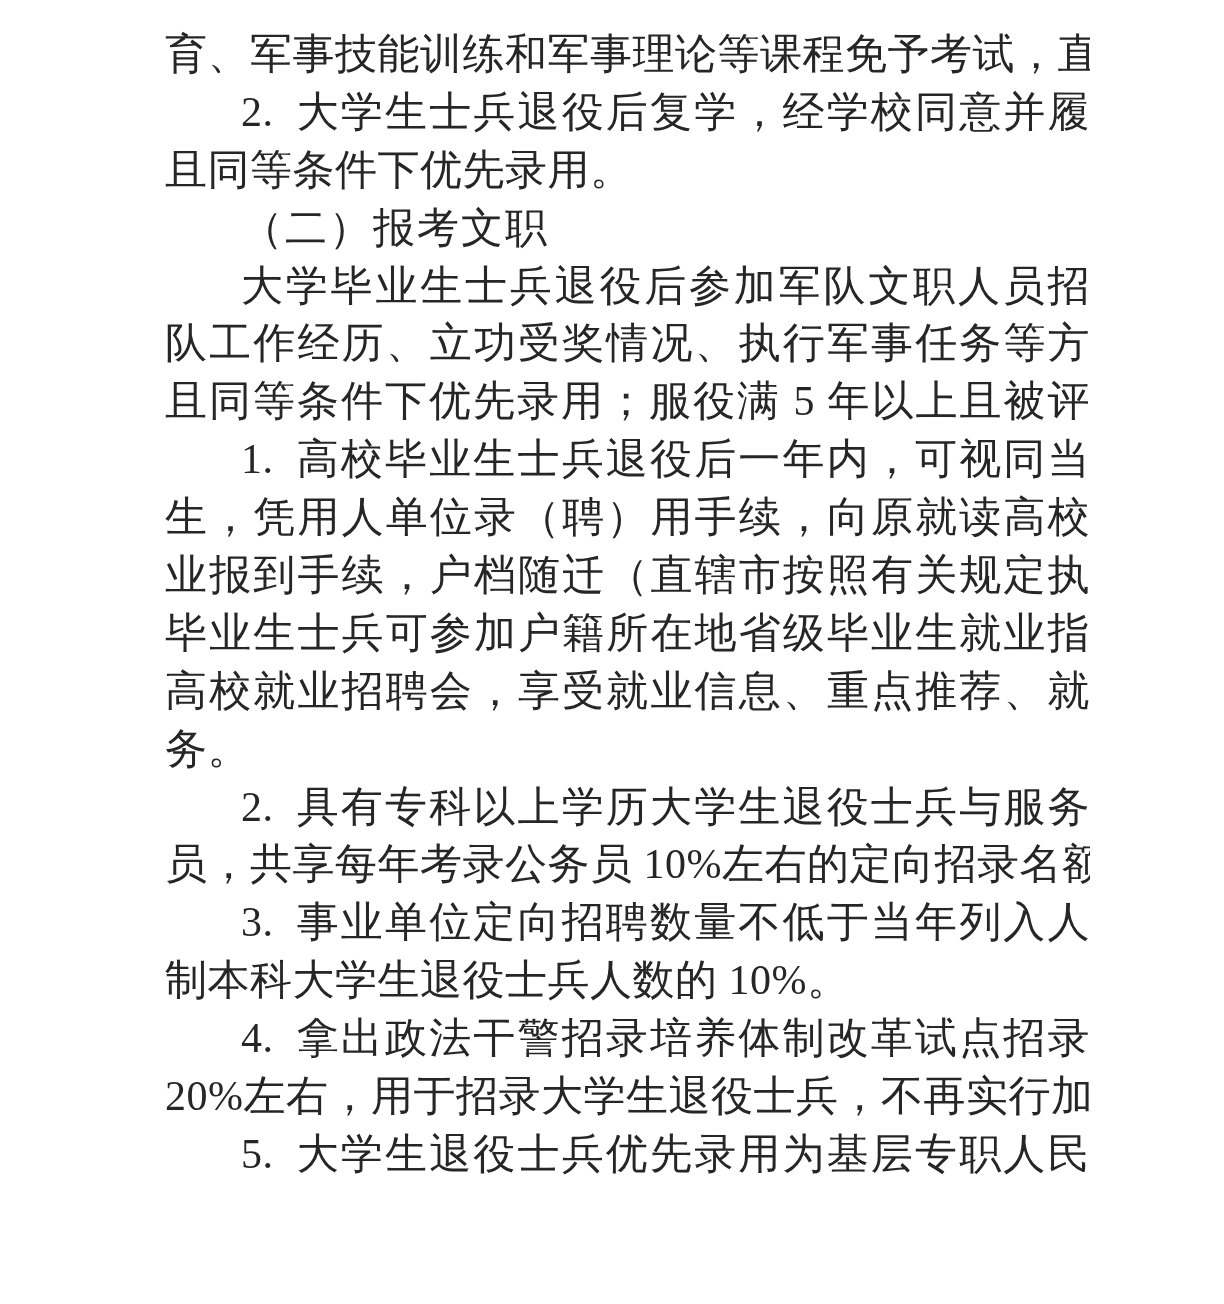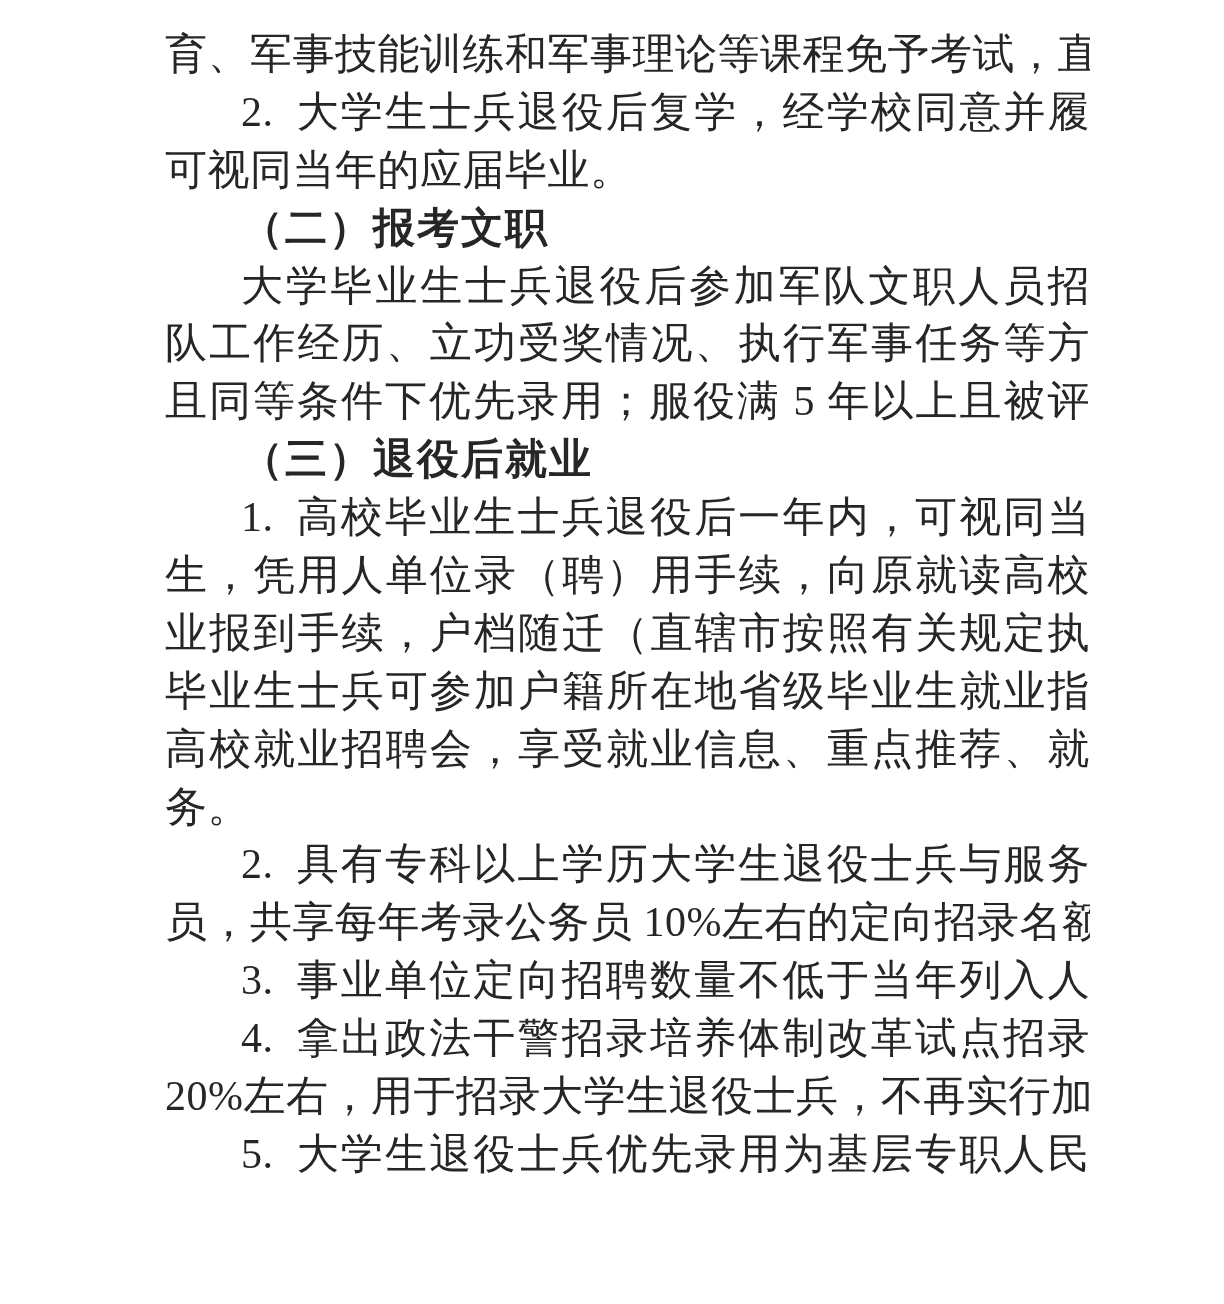--- a/index.html
+++ b/index.html
@@ -33,43 +33,43 @@
   }
   .line.fill {
     white-space: normal;
     text-align: justify;
     text-align-last: justify;
   }
   .line.indent {
     padding-left: 76px;
   }
   .line.heading {
-    font-weight: 700;
+    font-weight: 400;
     letter-spacing: 2px;
   }
 </style>
 </head>
 <body>
 
 <div class="page">
   <div class="text-block" id="text-block" style="color: rgb(38, 38, 38);">
       <div class="line">育、军事技能训练和军事理论等课程免予考试，直接获得学分。</div>
       <div class="line fill indent">2. 大学生士兵退役后复学，经学校同意并履行相关程序后，</div>
-      <div class="line">可视同当年的应届毕业。</div>
+      <div class="line">且同等条件下优先录用。</div>
       <div class="line indent heading">（二）报考文职</div>
       <div class="line fill indent">大学毕业生士兵退役后参加军队文职人员招聘，军队可从部</div>
       <div class="line fill">队工作经历、立功受奖情况、执行军事任务等方面设定岗位条件，</div>
       <div class="line fill">且同等条件下优先录用；服役满 5 年以上且被评为优秀士兵或获</div>
-      <div class="line indent heading">（三）退役后就业</div>
       <div class="line fill indent">1. 高校毕业生士兵退役后一年内，可视同当年的应届毕业</div>
       <div class="line fill">生，凭用人单位录（聘）用手续，向原就读高校再次申请办理就</div>
       <div class="line fill">业报到手续，户档随迁（直辖市按照有关规定执行）；退役高校</div>
       <div class="line fill">毕业生士兵可参加户籍所在地省级毕业生就业指导机构、原毕业</div>
       <div class="line fill">高校就业招聘会，享受就业信息、重点推荐、就业指导等就业服</div>
       <div class="line">务。</div>
       <div class="line fill indent">2. 具有专科以上学历大学生退役士兵与服务基层项目人</div>
       <div class="line">员，共享每年考录公务员 10%左右的定向招录名额。</div>
       <div class="line fill indent">3. 事业单位定向招聘数量不低于当年列入人员范围的全日</div>
+      <div class="line">制本科大学生退役士兵人数的 10%。</div>
       <div class="line fill indent">4. 拿出政法干警招录培养体制改革试点招录培养计划的</div>
       <div class="line">20%左右，用于招录大学生退役士兵，不再实行加分政策。</div>
       <div class="line fill indent">5. 大学生退役士兵优先录用为基层专职人民武装干部，各</div>
     </div>
 </div>
 
 </body></html>

